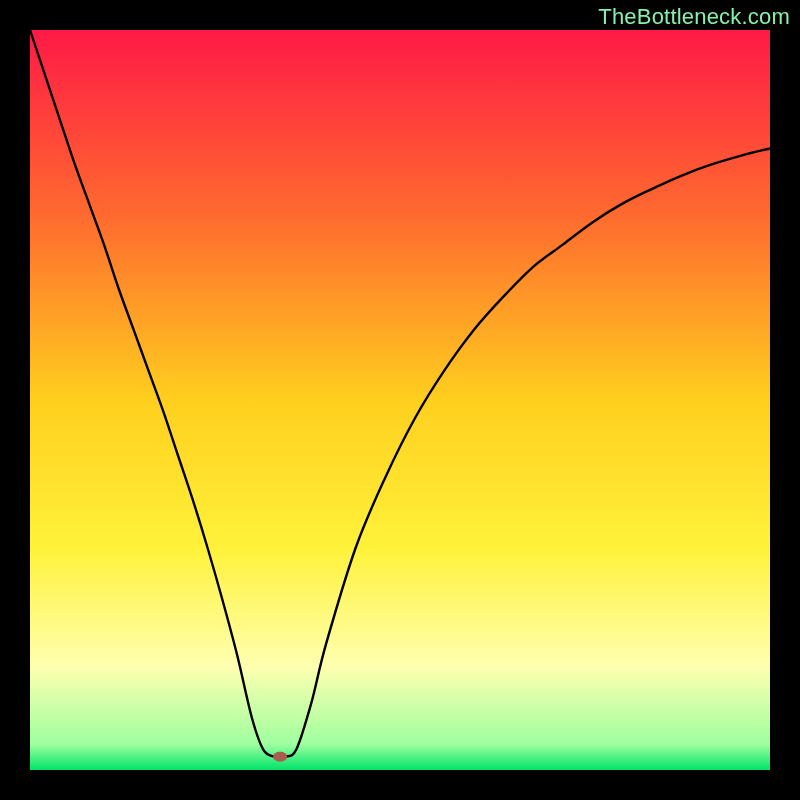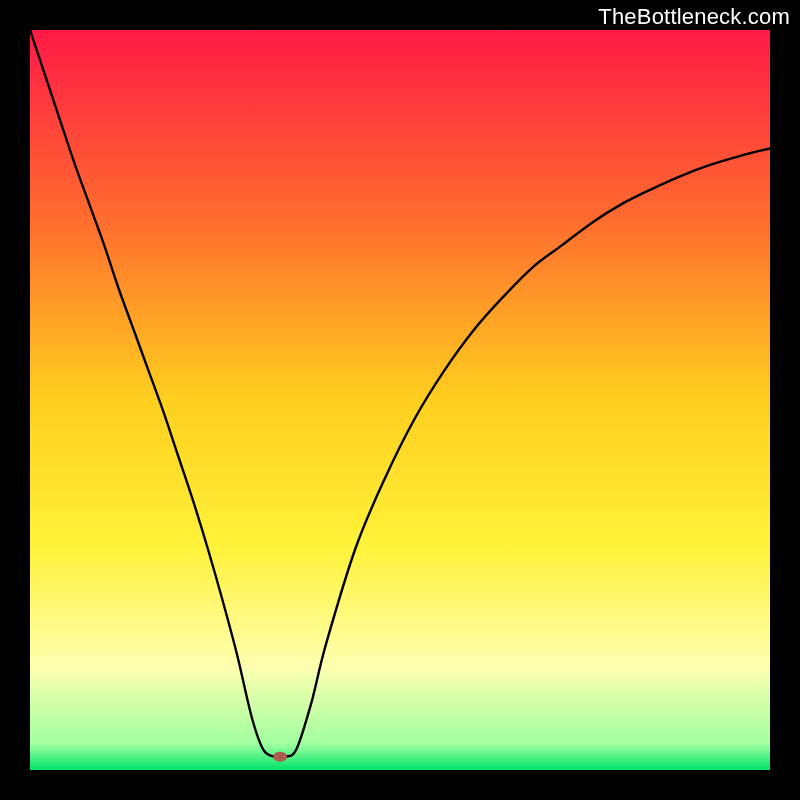--- a/index.html
+++ b/index.html
@@ -23,21 +23,21 @@
     position: absolute;
     left: 30px;
     top: 30px;
     width: 740px;
     height: 740px;
   }
   .watermark {
     position: absolute;
     top: 4px;
     right: 10px;
-    color: #ffffff;
+    color: #86efac;
     font-size: 22px;
     letter-spacing: 0.2px;
     font-weight: 400;
   }
   svg { display: block; }
 </style>
 </head>
 <body>
 
 <div class="frame">

